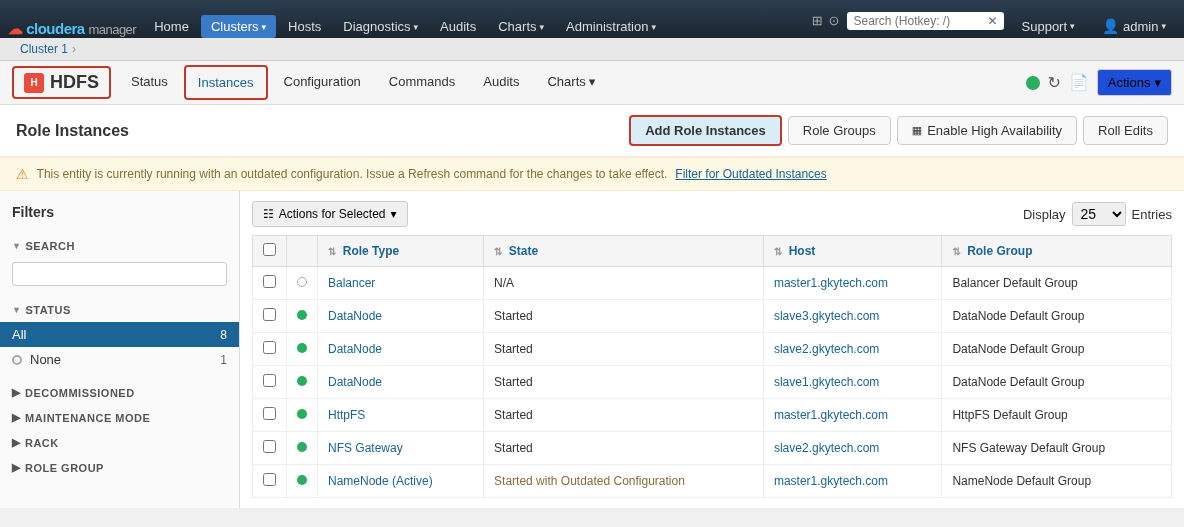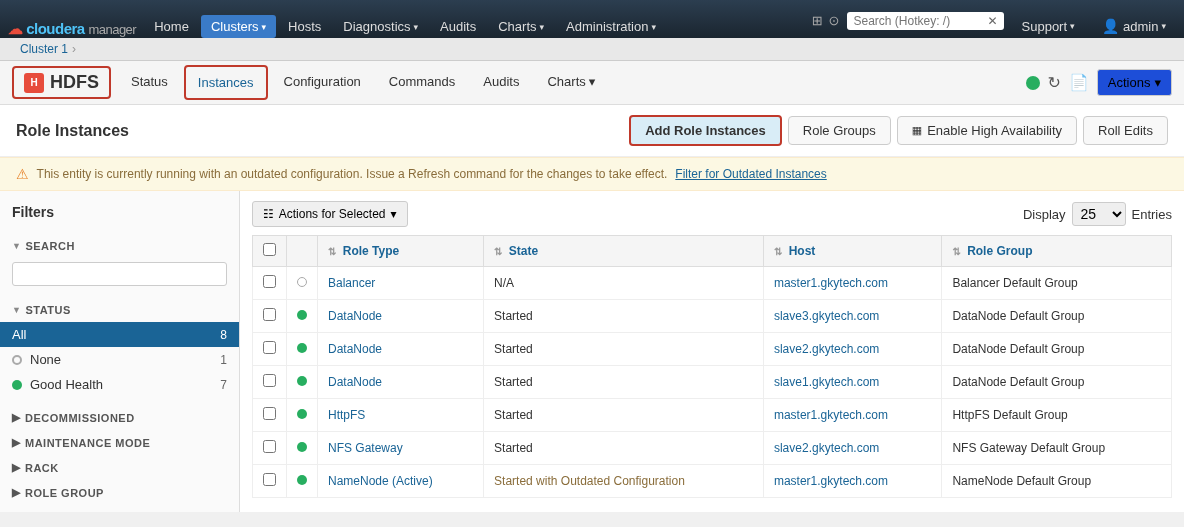--- a/index.html
+++ b/index.html
@@ -479,25 +479,20 @@
           <span>STATUS</span>
         </div>
         <div class="status-item active">
           <span>All</span>
           <span class="status-count">8</span>
         </div>
         <div class="status-item">
           <span class="radio-circle"></span>
           <span>None</span>
           <span class="status-count">1</span>
-        </div>
-        <div class="status-item">
-          <span class="status-dot dot-good"></span>
-          <span>Good Health</span>
-          <span class="status-count">7</span>
         </div>
       </div>
       <div class="sidebar-collapsible">
         <span class="arrow">▶</span>
         <span>DECOMMISSIONED</span>
       </div>
       <div class="sidebar-collapsible">
         <span class="arrow">▶</span>
         <span>MAINTENANCE MODE</span>
       </div>

